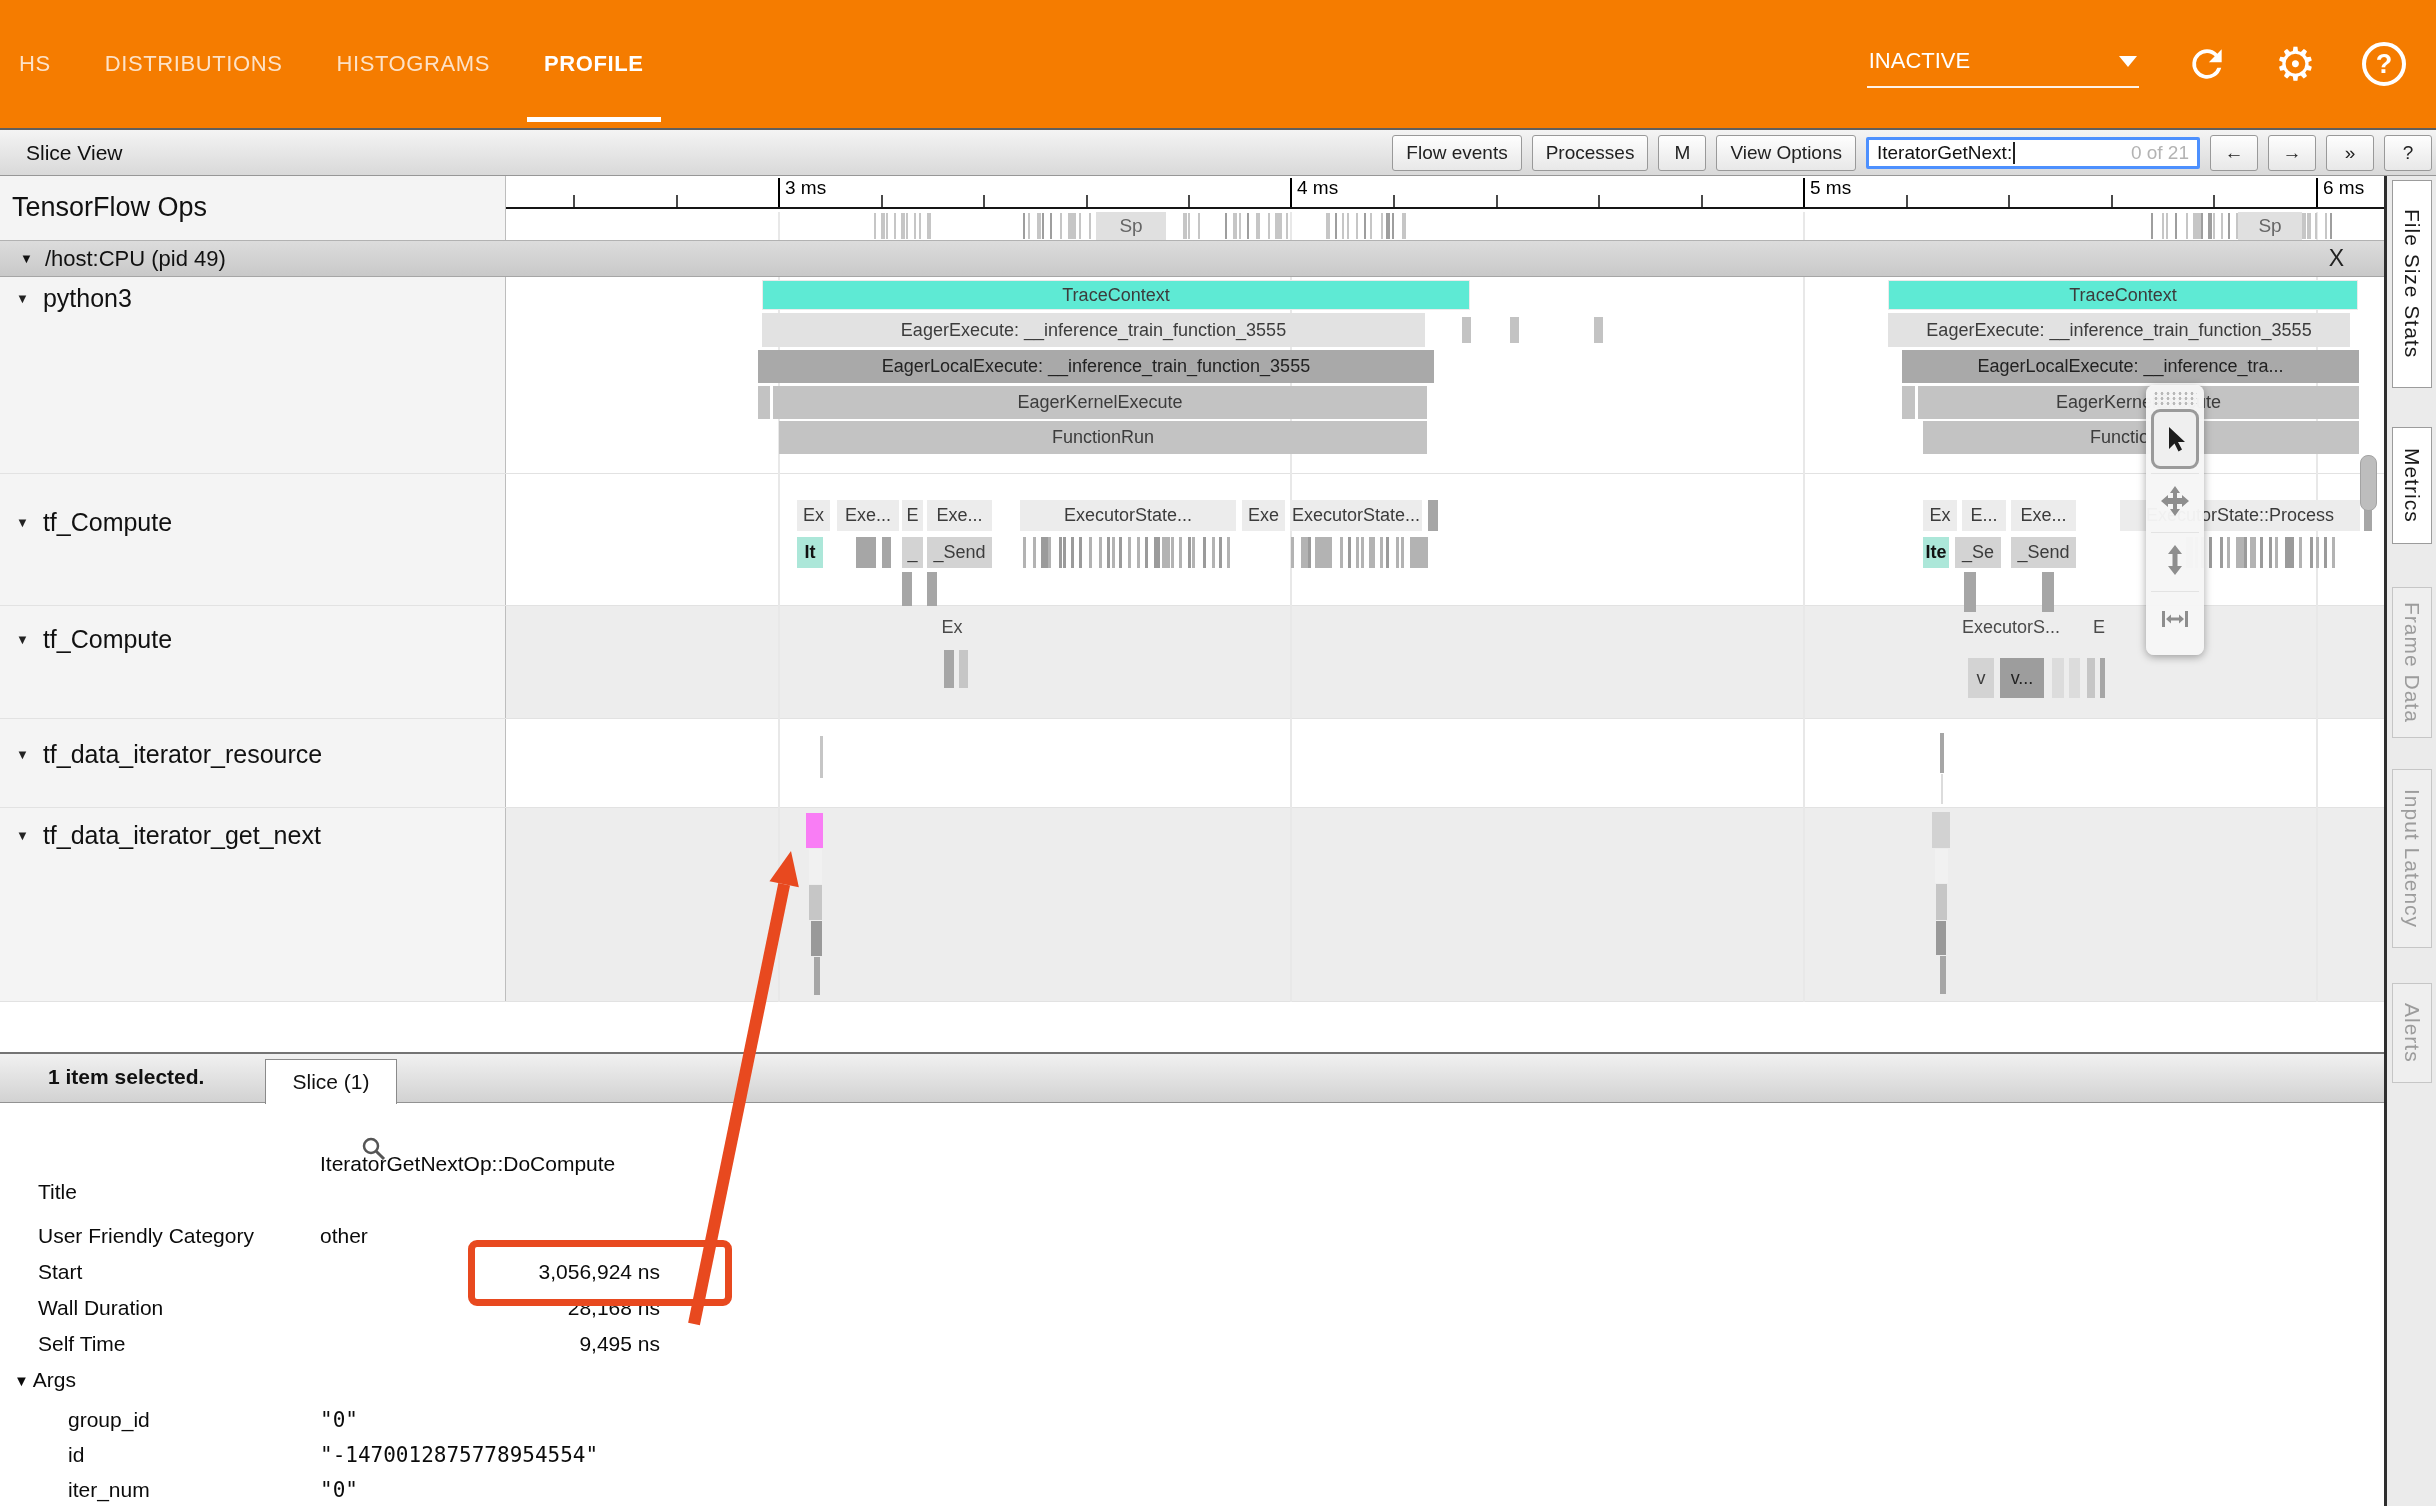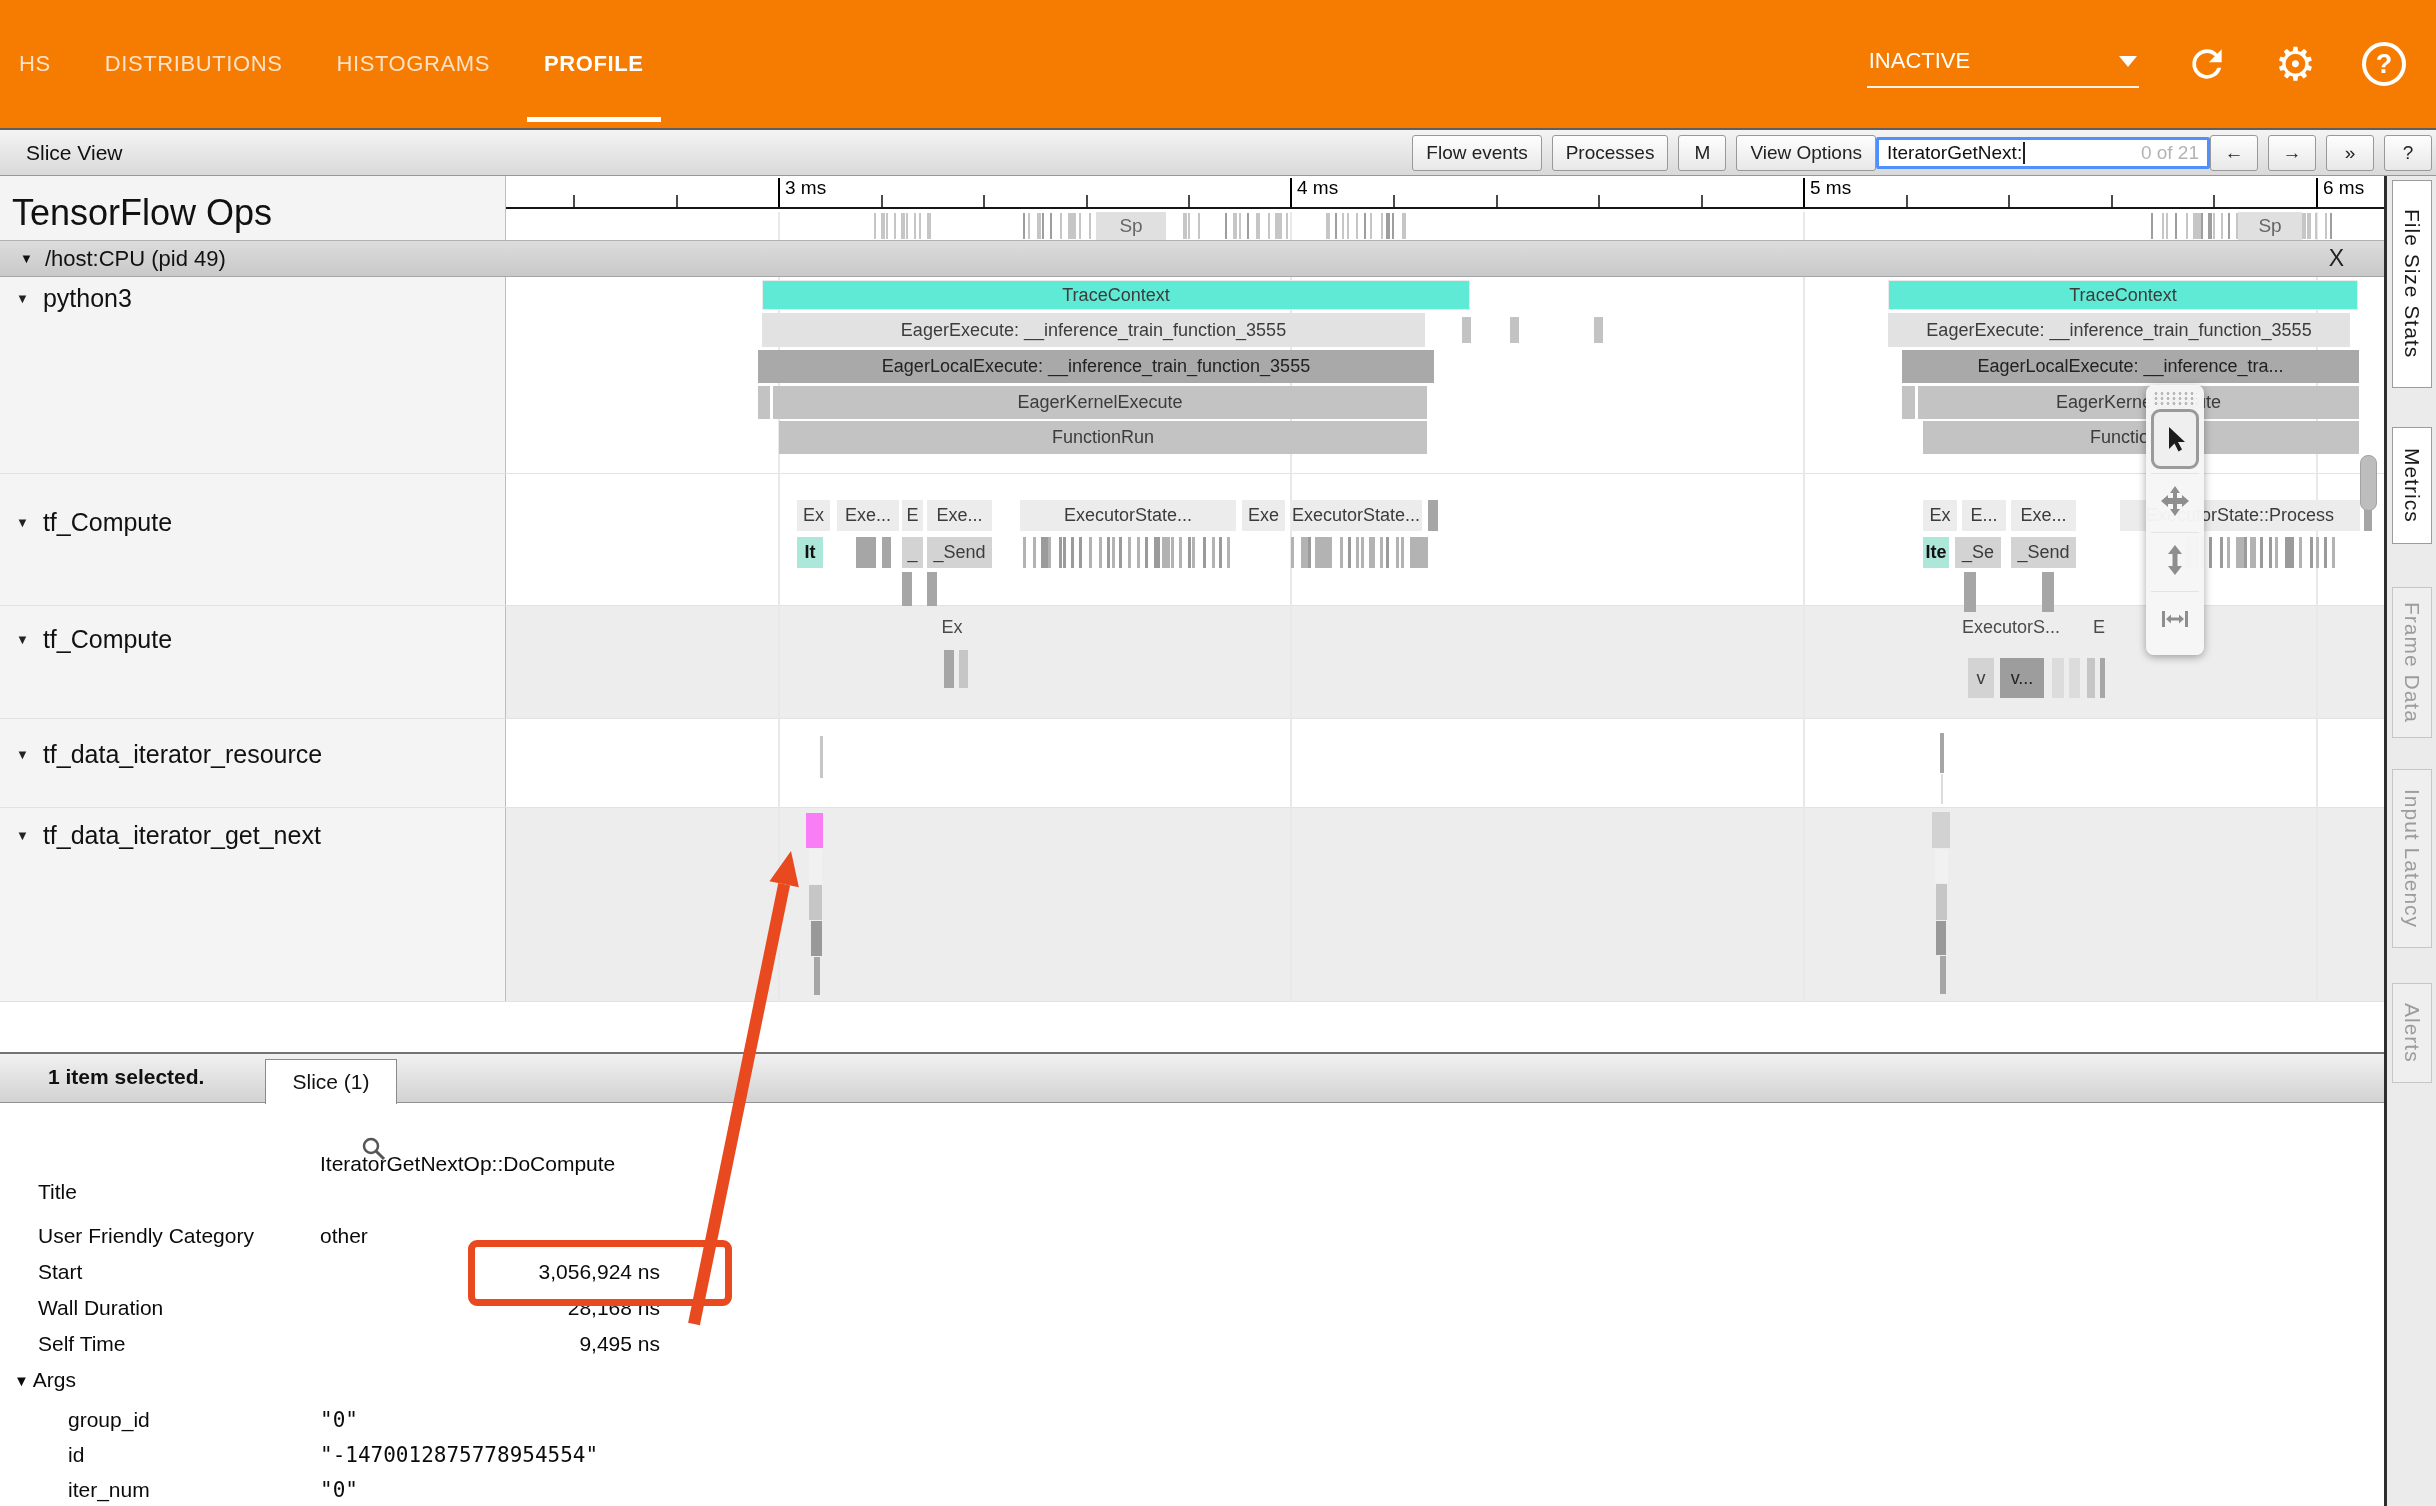--- a/index.html
+++ b/index.html
@@ -20,33 +20,33 @@
     border-top:11px solid #fff;}
   .icon-btn{display:flex;align-items:center;justify-content:center;cursor:pointer;}
   .gear-glyph{font-family:"DejaVu Sans",sans-serif;font-size:46px;color:#fff;line-height:1;}
   .help-circle{width:36px;height:36px;border:4px solid #fff;border-radius:50%;color:#fff;
     font-size:27px;font-weight:bold;display:flex;align-items:center;justify-content:center;}
   
   .toolbar{position:absolute;left:0;top:128px;width:2436px;height:48px;box-sizing:border-box;
     background:linear-gradient(#f4f4f4,#d9d9d9);border-top:2px solid #5f5f5f;border-bottom:1px solid #979797;
     display:flex;align-items:center;}
   .tb-title{font-size:21px;color:#111;margin-left:26px;}
-  .toolbar-right{margin-left:auto;display:flex;align-items:center;padding-right:4px;}
+  .toolbar-right{margin-left:auto;display:flex;align-items:center;gap:10px;padding-right:4px;}
   .tbtn{background:linear-gradient(#fefefe,#e8e8e8);border:1px solid #999;border-radius:3px;
     font-size:19px;color:#222;padding:6px 13px;cursor:pointer;white-space:nowrap;font-family:inherit;}
   .tbtn.narrow{min-width:20px;text-align:center;}
   .search-box{display:flex;align-items:center;background:#fff;border:3px solid #4d90fe;border-radius:2px;
     height:32px;width:334px;padding:0 8px;box-sizing:border-box;cursor:text;}
   .sv{font-size:19px;color:#111;white-space:nowrap;}
   .caret-i{width:2px;height:22px;background:#222;margin-left:1px;}
   .sc{margin-left:auto;font-size:19px;color:#b3b3b3;}
   
   .ruler-label-col{position:absolute;left:0;top:176px;width:506px;height:64px;background:#f4f4f4;
     border-right:1px solid #bdbdbd;box-sizing:border-box;}
-  .ruler-label-col span{position:absolute;left:12px;top:16px;font-size:36px;color:#111;white-space:nowrap;}
+  .ruler-label-col span{position:absolute;left:12px;top:16px;font-size:27px;color:#111;white-space:nowrap;}
   .ruler-area{position:absolute;left:506px;top:176px;width:1878px;height:64px;background:#fff;}
   .tracks-label-col{position:absolute;left:0;top:277px;width:506px;height:725px;background:#f4f4f4;
     border-right:1px solid #bdbdbd;box-sizing:border-box;}
   .tracks-canvas{position:absolute;left:506px;top:277px;width:1878px;height:725px;background:#fff;}
   .trace-gap{position:absolute;left:0;top:1002px;width:2384px;height:50px;background:#fff;}
   
   #stage{position:absolute;left:0;top:0;width:2436px;height:1506px;}
   #stage>div{position:absolute;}
   .stripe{background:#ededed;z-index:0;}
   .rowline{background:#e2e2e2;z-index:1;}

